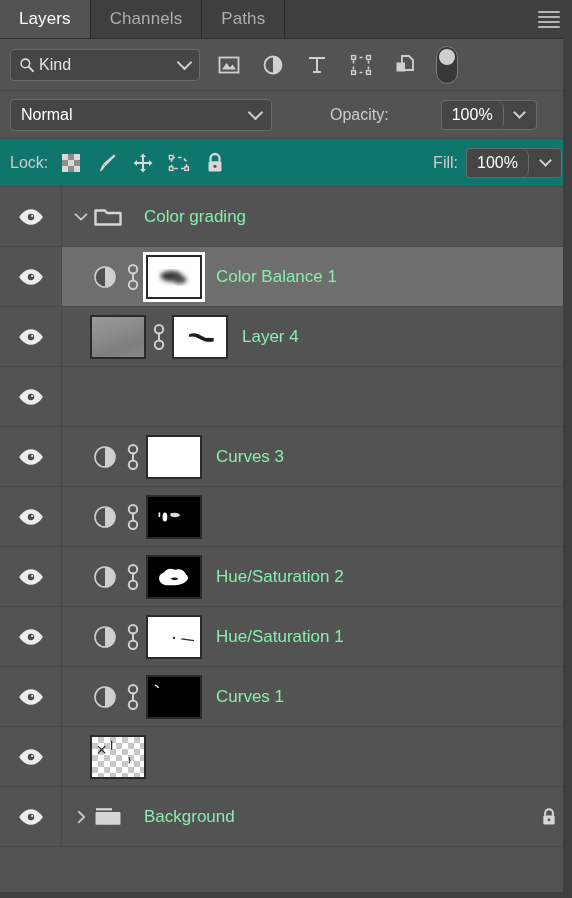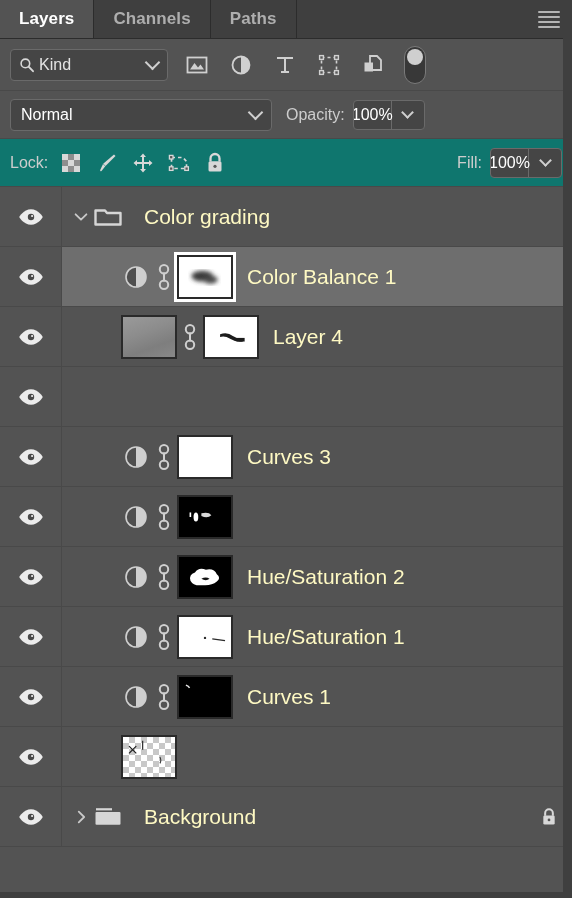--- a/index.html
+++ b/index.html
@@ -22,21 +22,21 @@
     background: #3f3f3f;
     display: flex; align-items: stretch;
     border-bottom: 1px solid #2c2c2c;
     flex: none;
     position: relative;
   }
   .tab {
     padding: 0 19px;
     display: flex; align-items: center;
     font-size: 17px;
-    font-weight: bold;
+    font-weight: normal;
     color: #aeaeae;
     border-right: 1px solid #2c2c2c;
     letter-spacing: .1px;
     white-space: nowrap;
   }
   .tab.active {
     background: #535353;
     color: #ffffff;
   }
   #tab-filler { flex: 1; border-right: none; }
@@ -54,21 +54,21 @@
 
   
   #filterrow {
     height: 52px; flex: none;
     background: #535353;
     display: flex; align-items: center;
     padding: 0 10px;
     border-bottom: 1px solid #494949;
   }
   #kind-select {
-    width: 158px; height: 32px;
+    width: 190px; height: 32px;
     background: #454545;
     border: 1px solid #6a6a6a;
     border-radius: 4px;
     display: flex; align-items: center;
     padding: 0 8px;
     position: relative;
   }
   #kind-select .mag { width: 16px; height: 16px; flex: none; margin-right: 4px; }
   #kind-label { font-size: 16px; color: #e3e3e3; }
   #kind-select .chev { position: absolute; right: 9px; }
@@ -95,20 +95,21 @@
     background: #cfcfcf;
   }
 
   
   #blendrow {
     height: 48px; flex: none;
     background: #535353;
     display: flex; align-items: center;
     padding: 0 10px;
     border-bottom: 1px solid #494949;
+    gap: 44px;
   }
   #blend-select {
     width: 262px; height: 32px;
     background: #454545;
     border: 1px solid #6a6a6a;
     border-radius: 4px;
     display: flex; align-items: center;
     padding: 0 10px;
     position: relative;
   }
@@ -116,24 +117,25 @@
   #blend-select .chev { position: absolute; right: 10px; }
   .field-label { font-size: 16px; color: #cdcdcd; margin-left: 14px; white-space: nowrap; }
   .numfield {
     margin-left: 8px; height: 30px;
     display: flex; align-items: stretch;
     border: 1px solid #6a6a6a; border-radius: 4px;
     background: #454545;
     overflow: hidden;
   }
   .numfield .val {
-    width: 38px;
+    width: 62px;
     display: flex; align-items: center; justify-content: center;
     font-size: 16px; color: #ffffff;
     border-right: 1px solid #6a6a6a;
+    border-radius: 7px;
   }
   .numfield .arrow {
     width: 32px; display: flex; align-items: center; justify-content: center;
   }
   .numfield .chev { width: 9px; height: 9px; border-width: 2px; }
 
   
   #lockrow {
     height: 48px; flex: none;
     background: #0f766e;
@@ -172,29 +174,29 @@
   .link-icon { width: 26px; flex: none; display: flex; align-items: center; justify-content: center; }
   .thumb {
     width: 56px; height: 44px; flex: none;
     border: 2px solid #2a2a2a;
     background: #ffffff;
     position: relative; overflow: hidden;
   }
   .thumb.selected-outline { box-shadow: 0 0 0 3px #ffffff; }
   .thumb .inner { position: absolute; inset: 0; }
   .layer-name {
-    font-size: 21px; color: #fef9c3;
+    font-size: 17px; color: #86efac;
     margin-left: 14px; white-space: nowrap;
     flex: 1;
   }
   .row-lock { width: 26px; flex: none; display: flex; align-items: center; justify-content: center; }
 
   
   .indent-0 { padding-left: 6px; }
-  .indent-1 { padding-left: 59px; }
+  .indent-1 { padding-left: 28px; }
 
   
   .checker {
     background-image:
       linear-gradient(45deg, #c8c8c8 25%, transparent 25%, transparent 75%, #c8c8c8 75%),
       linear-gradient(45deg, #c8c8c8 25%, transparent 25%, transparent 75%, #c8c8c8 75%);
     background-size: 12px 12px;
     background-position: 0 0, 6px 6px;
     background-color: #ffffff;
   }

